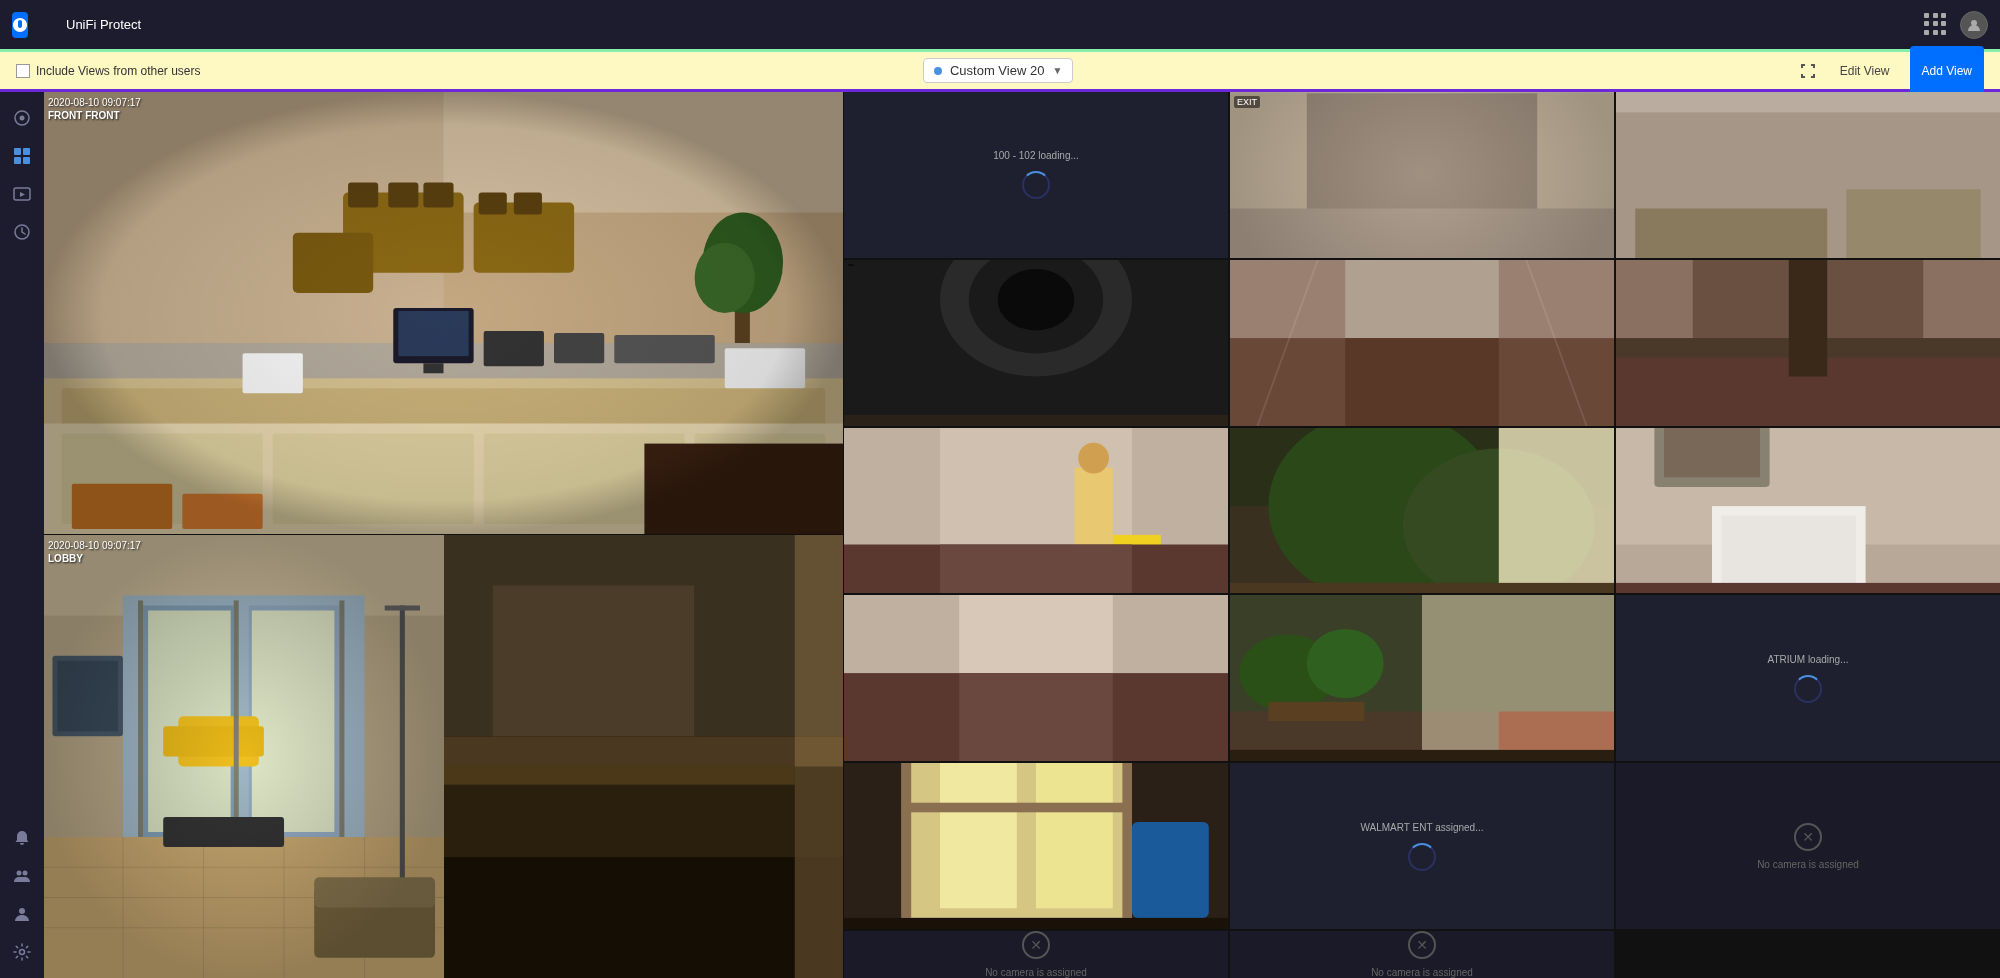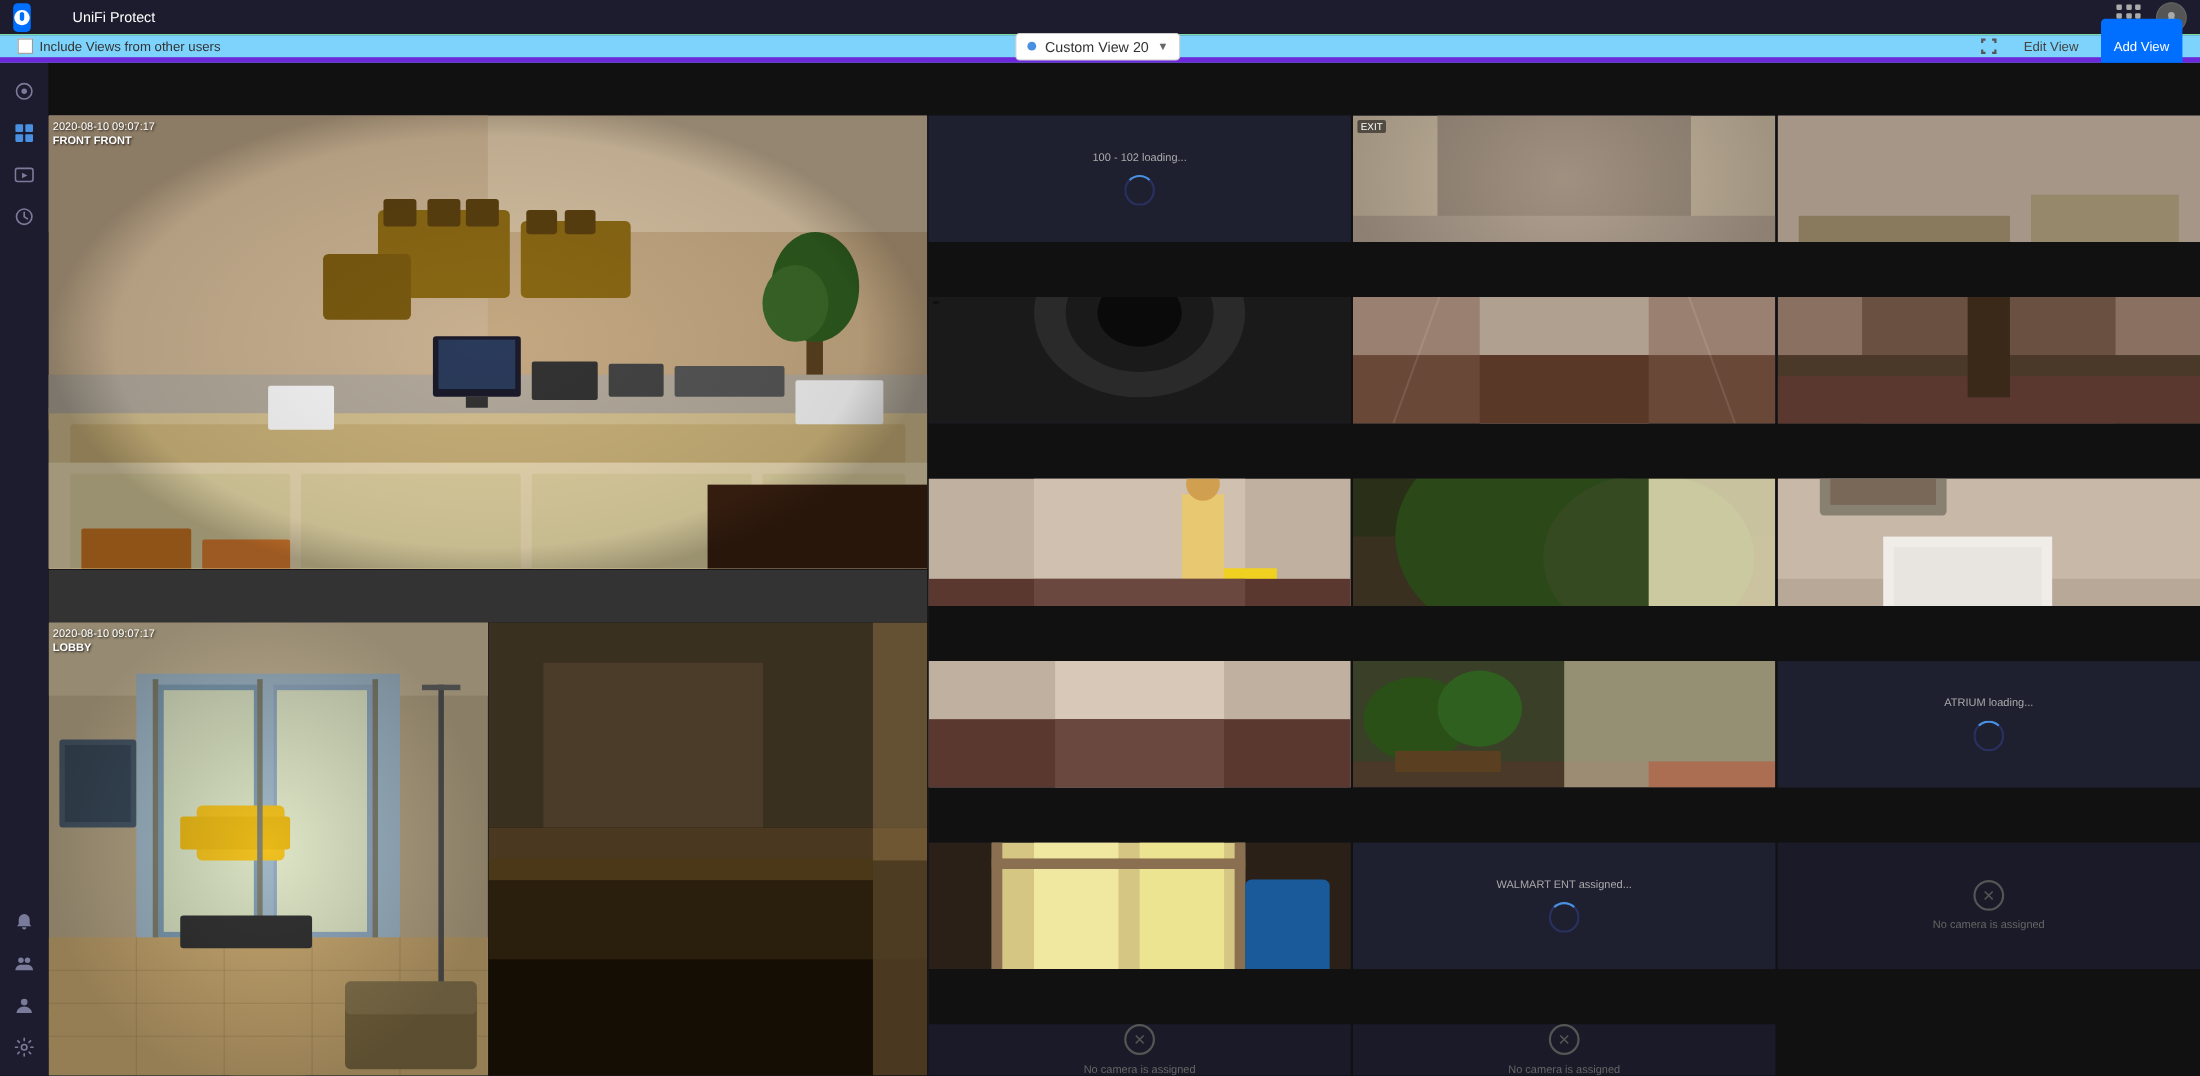--- a/index.html
+++ b/index.html
@@ -8,26 +8,26 @@
       height: 978px;
       background: #1a1a2e;
       font-family: -apple-system, BlinkMacSystemFont, 'Segoe UI', sans-serif;
       overflow: hidden;
       display: flex;
       flex-direction: column;
     }
 
     
     .top-nav {
-      height: 32px;
+      height: 52px;
       background: #1c1c2e;
       display: flex;
       align-items: center;
       padding: 0 12px;
-      border-bottom: 1px solid #86efac;
+      border-bottom: 3px solid #86efac;
       flex-shrink: 0;
     }
     .logo-area {
       display: flex;
       align-items: center;
       gap: 8px;
       width: 44px;
     }
     .ubiquiti-icon {
       width: 26px;
@@ -77,26 +77,26 @@
       display: flex;
       align-items: center;
       justify-content: center;
       color: #ccc;
       font-size: 11px;
       cursor: pointer;
     }
 
     
     .toolbar {
-      height: 25px;
-      background: #7dd3fc;
+      height: 40px;
+      background: #fef9c3;
       display: flex;
       align-items: center;
       padding: 0 16px;
-      border-bottom: 5px solid #6d28d9;
+      border-bottom: 3px solid #6d28d9;
       flex-shrink: 0;
     }
     .include-views {
       display: flex;
       align-items: center;
       gap: 6px;
       font-size: 12px;
       color: #333;
     }
     .checkbox {
@@ -247,21 +247,20 @@
       grid-template-columns: repeat(3, 1fr);
       grid-template-rows: repeat(5, 1fr);
       gap: 2px;
       background: #111;
     }
 
     .camera-cell {
       position: relative;
       overflow: hidden;
       background: #1a1a2a;
-      margin-top: 48px;
     }
 
     .camera-label {
       position: absolute;
       top: 4px;
       left: 4px;
       color: white;
       font-size: 9px;
       background: rgba(0,0,0,0.5);
       padding: 1px 3px;

